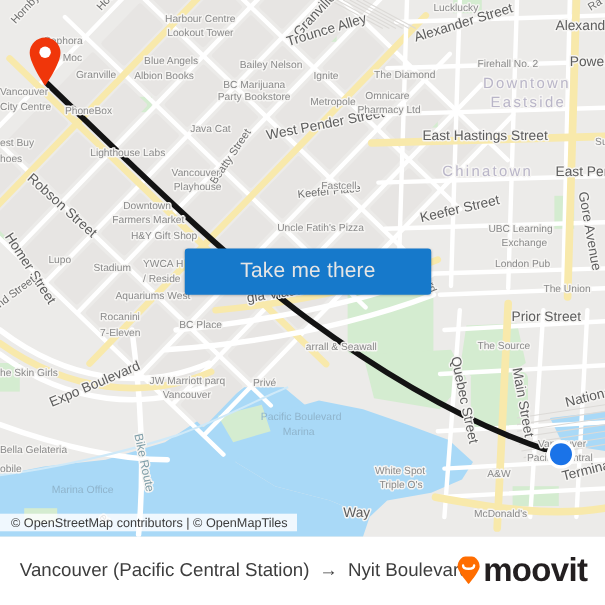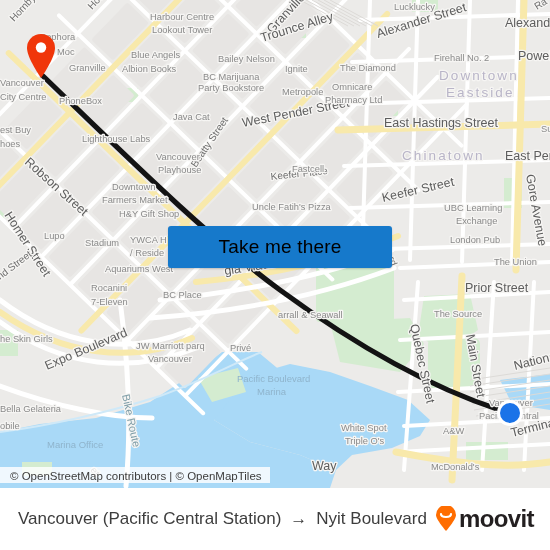--- a/index.html
+++ b/index.html
@@ -36,39 +36,39 @@
     background:rgba(255,255,255,.82);
     padding:3px 8px 1px 10px;
     font-size:11.5px;color:#3c3c3c;white-space:nowrap;
     font-family:"Liberation Sans","DejaVu Sans",sans-serif;
   }
 
   
   #cta{
     position:absolute;left:168px;top:226px;width:224px;height:42px;
     background:#1679cb;border:0;border-radius:3px;
-    color:#000000;font-size:19px;letter-spacing:.2px;
+    color:#e5e5e5;font-size:19px;letter-spacing:.2px;
     font-family:"Liberation Sans","DejaVu Sans",sans-serif;
     cursor:pointer;box-shadow:0 1px 2px rgba(0,0,0,.18);
     display:flex;align-items:center;justify-content:center;
   }
 
   
   #footer{
     position:absolute;left:0;top:488px;width:550px;height:62px;
     background:#fff;display:flex;align-items:center;
   }
   #trip{
     margin-left:18px;display:flex;align-items:center;
     font-size:17px;color:#3d3d3d;white-space:nowrap;
   }
   #trip .arrow{margin:0 9px;font-size:17px;color:#3d3d3d;}
   #brand{position:absolute;right:16px;top:50%;transform:translateY(-50%);
     display:flex;align-items:center;}
-  #brand .word{font-size:24px;font-weight:bold;color:#231f20;letter-spacing:-.6px;
+  #brand .word{font-size:30px;font-weight:bold;color:#231f20;letter-spacing:-.6px;
     font-family:"Liberation Sans","DejaVu Sans",sans-serif;margin-left:2px;}
 </style>
 </head>
 <body>
 
 <div id="app">
 
   <div id="map">
 
     <svg class="layer" viewBox="0 0 550 488">

